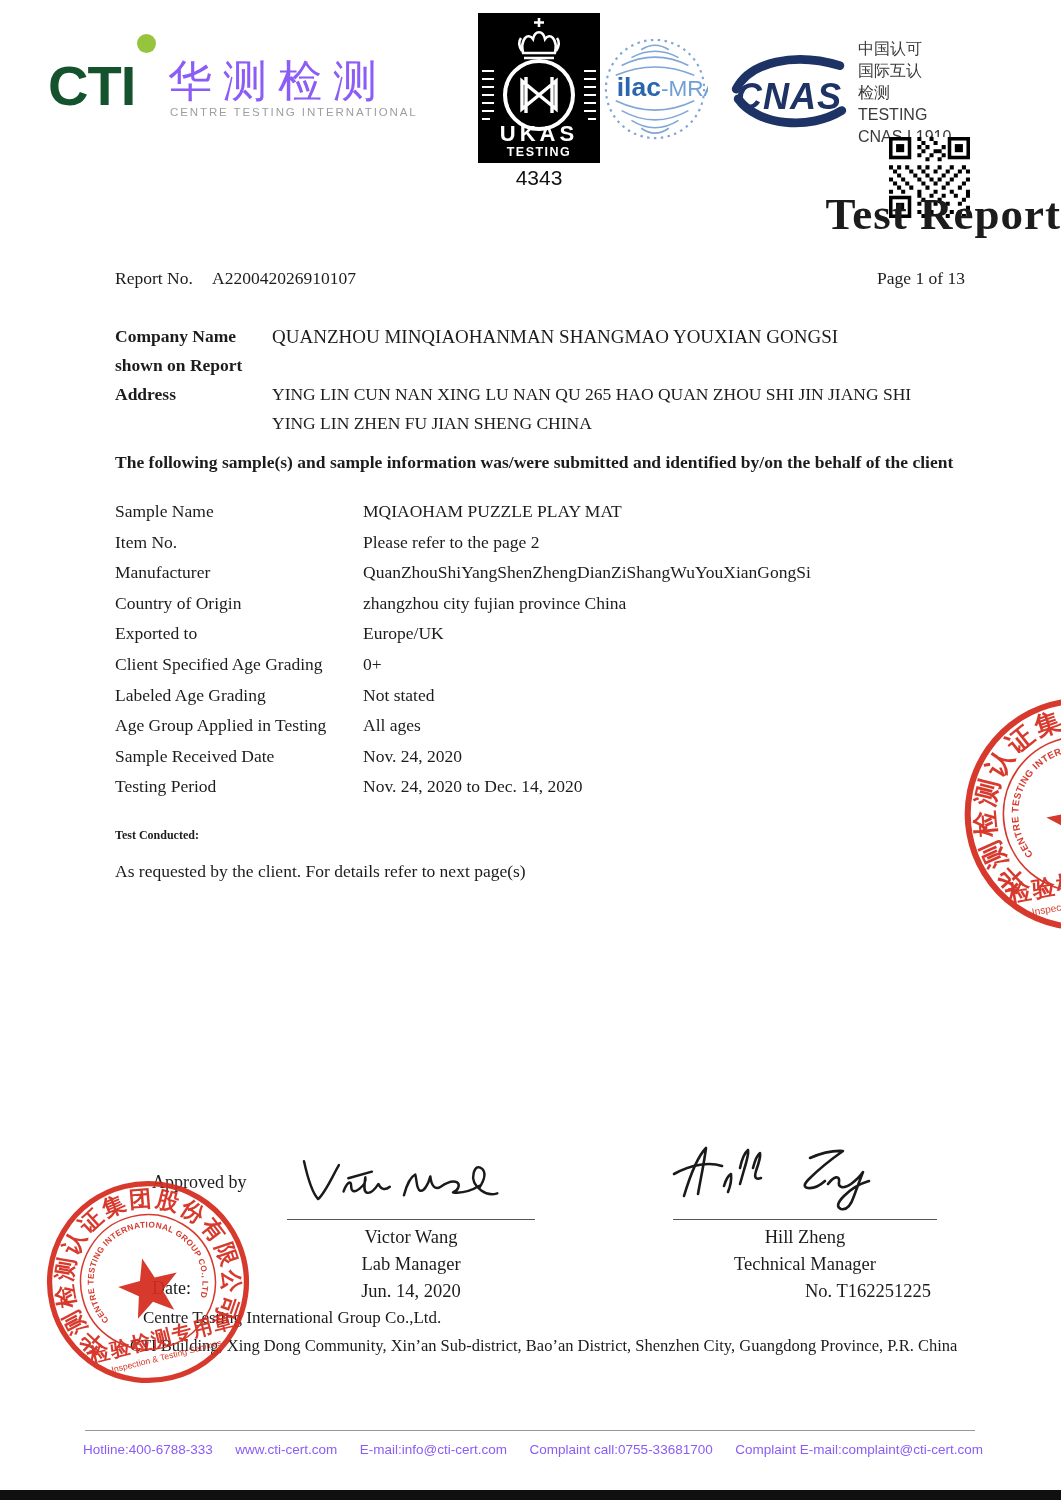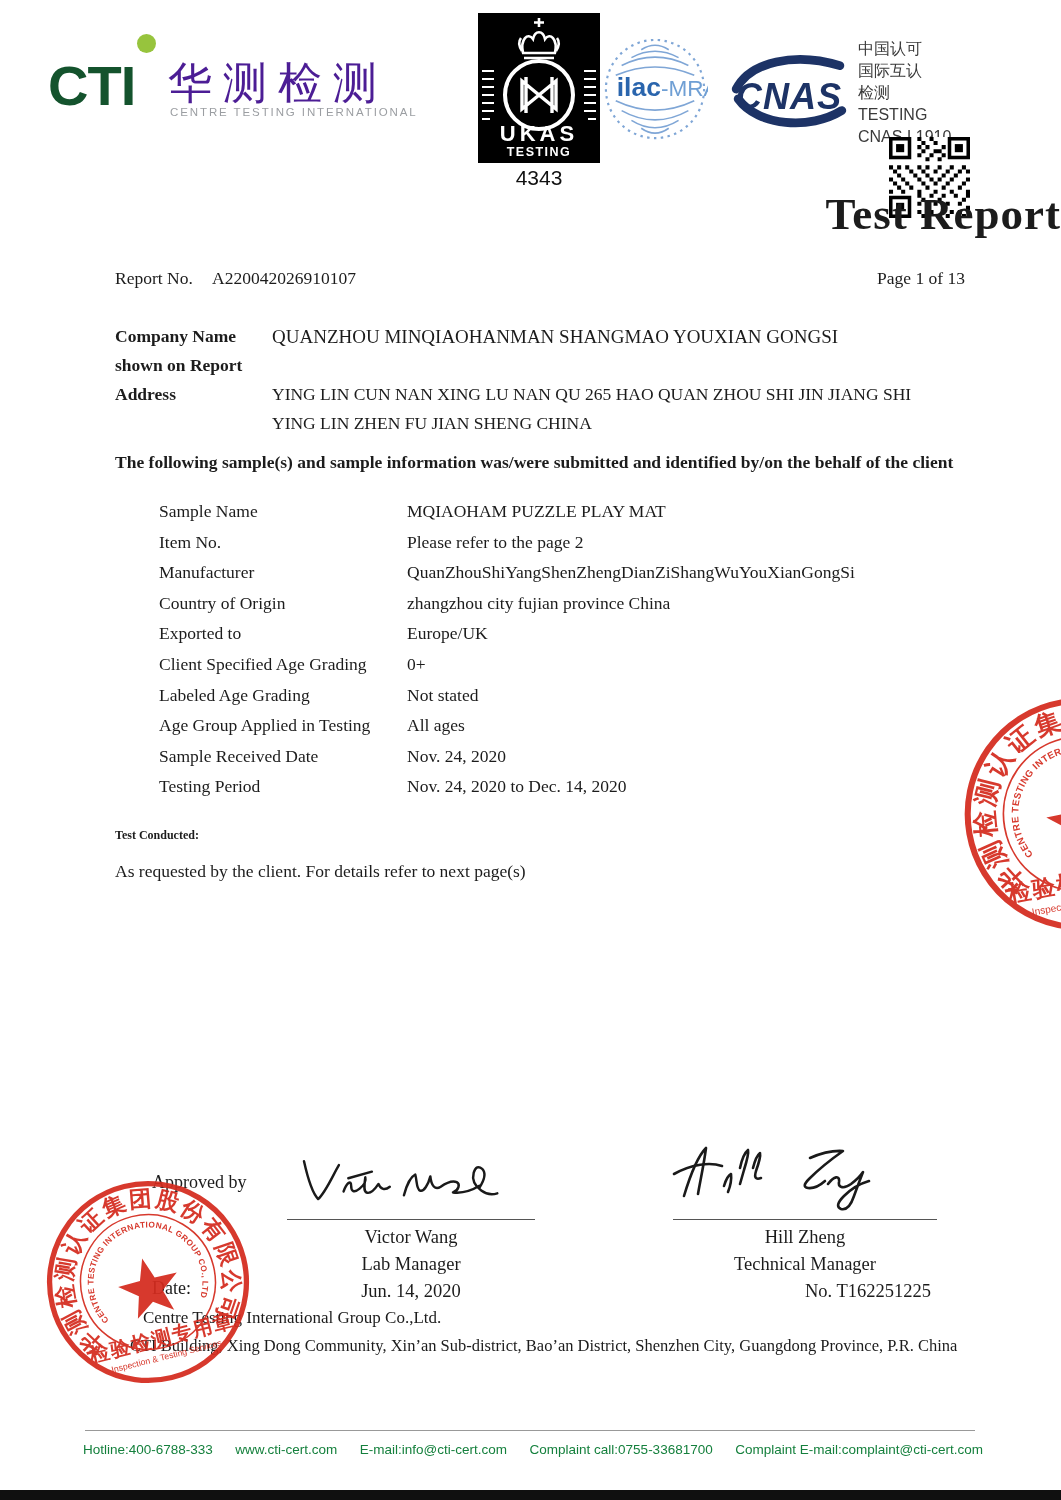--- a/index.html
+++ b/index.html
@@ -6,34 +6,34 @@
   .page{position:relative;width:1061px;height:1500px;background:#fff;overflow:hidden;
         font-family:"Liberation Serif","DejaVu Serif",serif;color:#1c1c1c;}
   .abs{position:absolute;}
   .sans{font-family:"Liberation Sans","DejaVu Sans",sans-serif;}
   .b{font-weight:bold;}
   .nowrap{white-space:nowrap;}
   
   .cti-word{font-family:"Liberation Sans",sans-serif;font-weight:700;font-size:56px;line-height:72px;
             color:#14532d;letter-spacing:-1px;}
   .cti-dot{width:19px;height:19px;border-radius:50%;background:#97c43d;}
-  .cti-cn{font-family:Liberation Serif, serif;font-size:44px;line-height:44px;
-          color:#4c1d95;letter-spacing:11px;white-space:nowrap;}
+  .cti-cn{font-family:Liberation Mono, monospace;font-size:44px;line-height:44px;
+          color:#8b5cf6;letter-spacing:11px;white-space:nowrap;}
   .cti-tag{font-family:"Liberation Sans",sans-serif;font-size:11.5px;letter-spacing:1.9px;color:#9b9ea2;white-space:nowrap;}
   .accr{font-family:"Liberation Sans","DejaVu Sans",sans-serif;font-size:16px;line-height:22px;color:#3a3a3a;}
   .title{font-size:45px;font-weight:bold;letter-spacing:1px;text-align:right;width:100%;}
   .meta-row{font-size:17.5px;}
   .srow{display:flex;line-height:30.6px;font-size:17.5px;}
-  .srow .lab{width:248px;flex:none;margin-left:44px;}
+  .srow .lab{width:248px;flex:none;}
   .para{font-size:17.5px;font-weight:bold;line-height:25px;width:860px;}
   .sigline{border-top:1.5px solid #555;height:0;}
   .sigblock{text-align:center;font-size:18.5px;line-height:27px;}
   .stamp{opacity:.93;pointer-events:none;}
   .footer-items{display:flex;justify-content:space-between;
-                font-family:"Liberation Sans",sans-serif;font-size:13.5px;color:#15803d;}
+                font-family:"Liberation Sans",sans-serif;font-size:13.5px;color:#8b5cf6;}
   .blackbar{left:0;bottom:0;width:100%;height:10px;background:#101010;}
   .rule{border-top:1px solid #999;height:0;}
 </style>
 </head>
 <body>
 
 <div class="page">
 
   <div class="abs" style="left:48px;top:32px;width:420px;height:95px;">
     <div class="abs cti-word" style="left:0;top:18px;">CTI</div>

